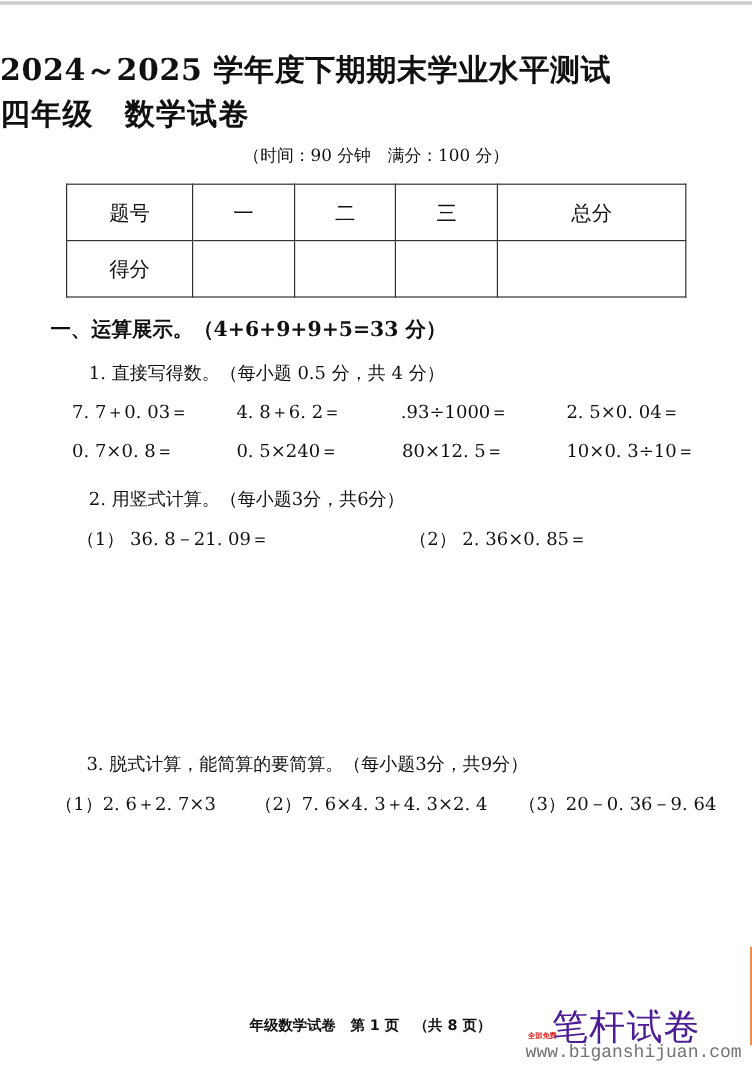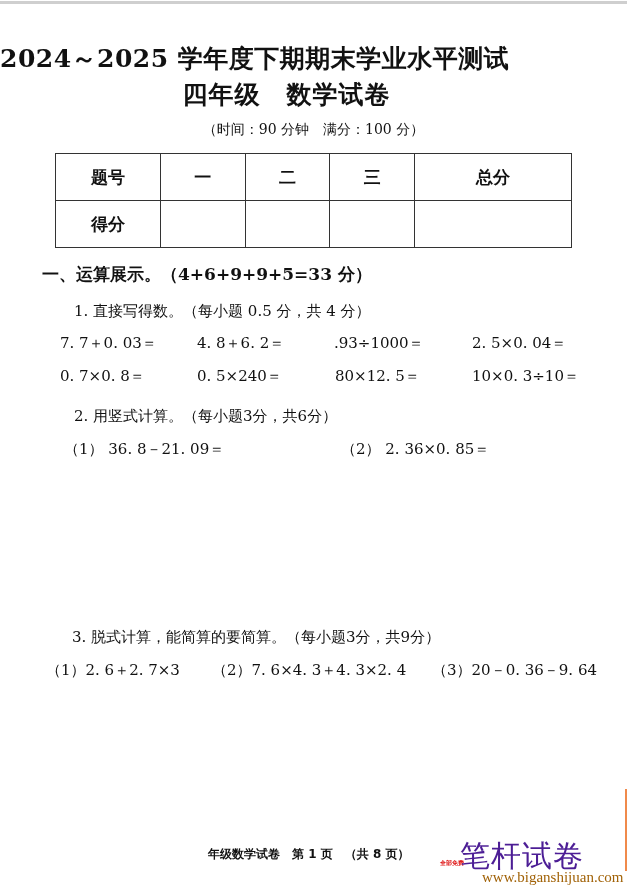--- a/index.html
+++ b/index.html
@@ -4,42 +4,42 @@
 <style>
   html, body { margin: 0; padding: 0; }
   body {
     width: 627px; height: 894px; position: relative; overflow: hidden;
     background: #ffffff; color: #111;
     font-family: "DejaVu Serif", "Liberation Serif", serif;
   }
   .topbar { position: absolute; left: 0; top: 1px; width: 627px; height: 3px; background: #cfcfcf; }
   .abs { position: absolute; white-space: nowrap; }
   .title { left: 0; width: 501px; text-align: center; top: 42px; font-size: 25px; font-weight: bold; letter-spacing: 0.5px; }
-  .subtitle { left: 0; width: 573px; text-align: center; top: 78px; font-size: 25px; font-weight: bold; letter-spacing: 1px; }
+  .subtitle { left: 0; width: 573px; text-align: left; top: 78px; font-size: 25px; font-weight: bold; letter-spacing: 1px; }
   .subtitle span + span { margin-left: 26px; }
   .meta { left: 0; width: 627px; text-align: center; top: 121px; font-size: 14px; }
   .meta span + span { margin-left: 14px; }
 
   table.score { position: absolute; left: 55px; top: 153px; width: 517px; border-collapse: collapse; }
   table.score td { border: 1.5px solid #333; height: 44px; text-align: center; font-size: 17px;
-                   font-family: "DejaVu Sans", sans-serif; font-weight: bold; }
+                   font-family: "DejaVu Sans", sans-serif; font-weight: normal; }
   table.score td.col0 { width: 102px; }
 
   .sec-head { left: 42px; top: 263px; font-size: 17px; font-weight: bold; }
   .q { font-size: 15px; margin-left: 32px; }
   .q1-title { left: 42px; top: 302px; }
   .expr { font-size: 15px; text-align: center; }
   .q2-title { left: 42px; top: 407px; }
   .q3-title { left: 40px; top: 628px; }
 
   .footer { left: 208px; top: 846px; font-size: 12px; font-weight: bold; font-family: "DejaVu Sans", sans-serif; }
   .footer span + span { margin-left: 12px; }
   .brand { left: 460px; top: 836px; font-size: 30px; font-family: "DejaVu Sans", sans-serif; color: #4c1d95; letter-spacing: 1px; }
   .brand-free { left: 440px; top: 859px; font-size: 6px; color: #e02020; font-family: "DejaVu Sans", sans-serif; font-weight: bold; }
-  .brand-url { left: 438px; top: 869px; font-size: 15px; font-family: Liberation Serif, serif; color: #a16207; margin-left: 44px; }
+  .brand-url { left: 438px; top: 869px; font-size: 15px; font-family: Liberation Mono, monospace; color: #737373; }
   .orange-line { position: absolute; left: 625px; top: 789px; width: 2px; height: 82px; background: #f08a4b; }
 </style>
 </head>
 <body>
 
 <div class="topbar"></div>
 
 <div class="abs title">2024～2025 学年度下期期末学业水平测试</div>
 <div class="abs subtitle">
   <span>四年级</span><span>数学试卷</span>

